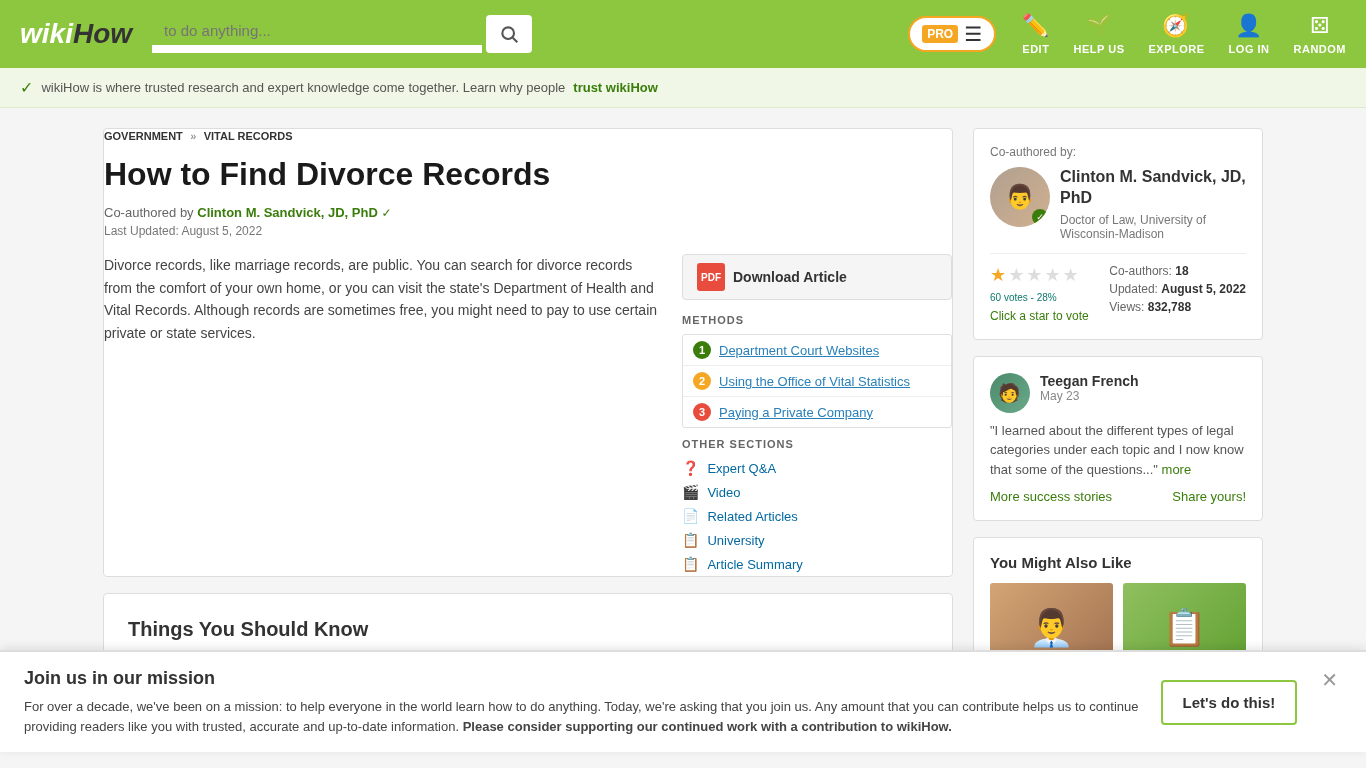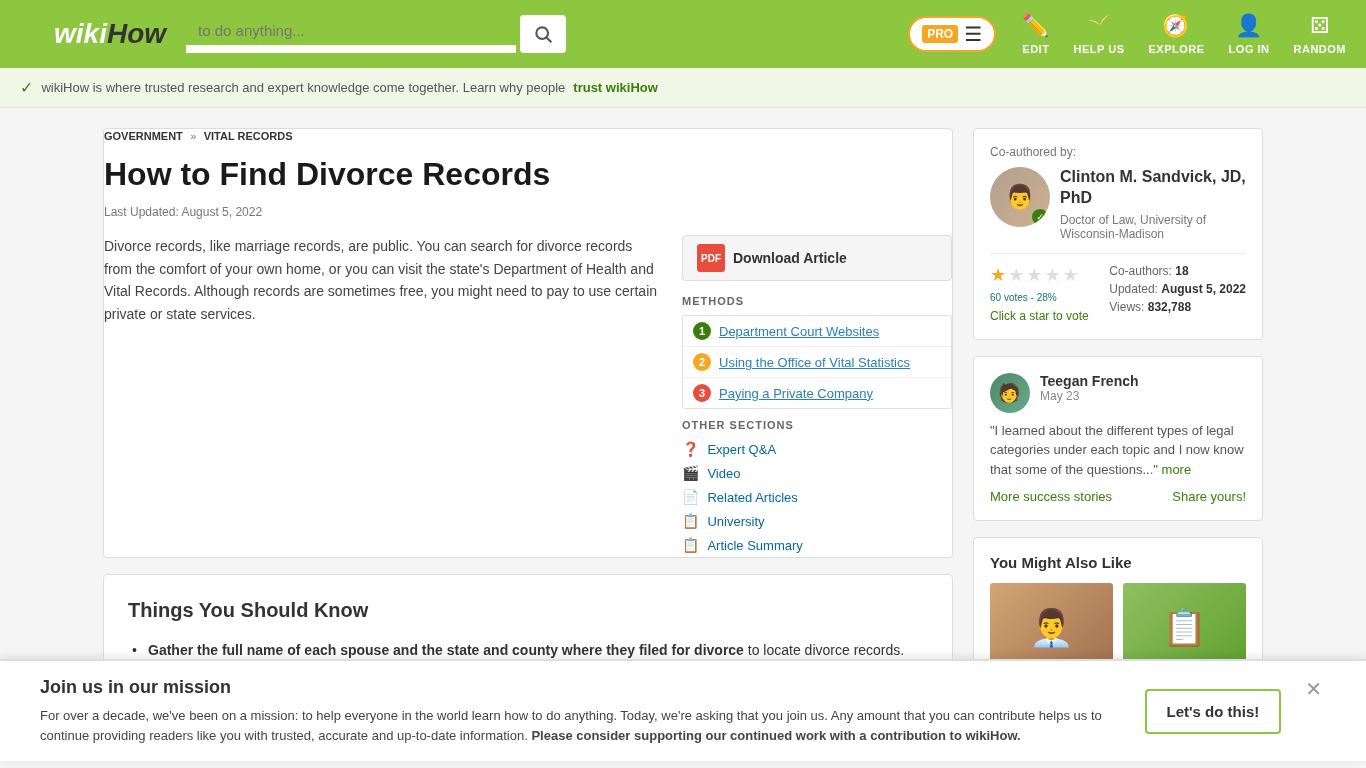--- a/index.html
+++ b/index.html
@@ -18,21 +18,20 @@
       display: flex;
       align-items: baseline;
       gap: 0;
       text-decoration: none;
     }
     .logo-wiki {
       font-size: 28px;
       font-weight: bold;
       color: #fff;
       font-style: italic;
-      margin-left: 34px;
     }
     .logo-how {
       font-size: 28px;
       font-weight: bold;
       color: #333;
       font-style: italic;
     }
     .search-bar {
       display: flex;
       align-items: center;
@@ -457,26 +456,26 @@
       height: 100%;
       display: flex;
       align-items: center;
       justify-content: center;
       font-size: 36px;
     }
 
     
     .banner-overlay {
       position: fixed;
-      bottom: 7px;
+      bottom: 16px;
       left: 0;
       right: 0;
       background: #fff;
       border-top: 2px solid #ddd;
-      padding: 16px 40px;
+      padding: 16px 24px;
       display: flex;
       align-items: flex-start;
       gap: 20px;
       z-index: 100;
       box-shadow: 0 -2px 10px rgba(0,0,0,0.1);
     }
     .banner-content { flex: 1; }
     .banner-title { font-size: 18px; font-weight: bold; margin-bottom: 8px; }
     .banner-text { font-size: 13px; color: #444; line-height: 1.5; }
     .banner-text strong { font-weight: bold; }
@@ -556,20 +555,25 @@
 <div class="main-container">
   <div class="content-area">
 
     <div class="article-card">
       <div class="breadcrumb">
         <span>GOVERNMENT</span>
         <span class="sep">»</span>
         <span>VITAL RECORDS</span>
       </div>
       <h1 class="article-title">How to Find Divorce Records</h1>
+      <div class="author-line">
+        <span>Co-authored by</span>
+        <a href="#">Clinton M. Sandvick, JD, PhD</a>
+        <span class="verified-icon">✓</span>
+      </div>
       <div class="date-line">
         <span>Last Updated:</span>
         <span>August 5, 2022</span>
       </div>
 
       <div class="article-body-flex">
         <p class="article-text">Divorce records, like marriage records, are public. You can search for divorce records from the comfort of your own home, or you can visit the state's Department of Health and Vital Records. Although records are sometimes free, you might need to pay to use certain private or state services.</p>
         <div class="methods-box">
           <button class="download-btn">
             <span class="pdf-icon">PDF</span>

